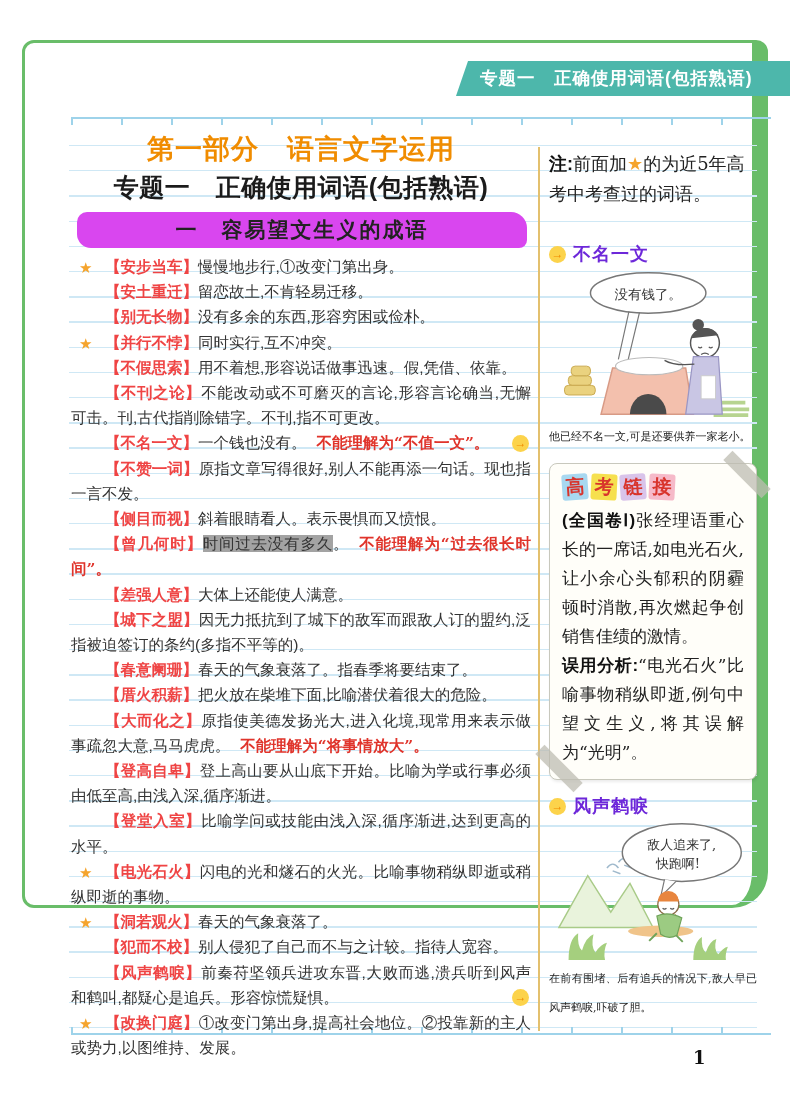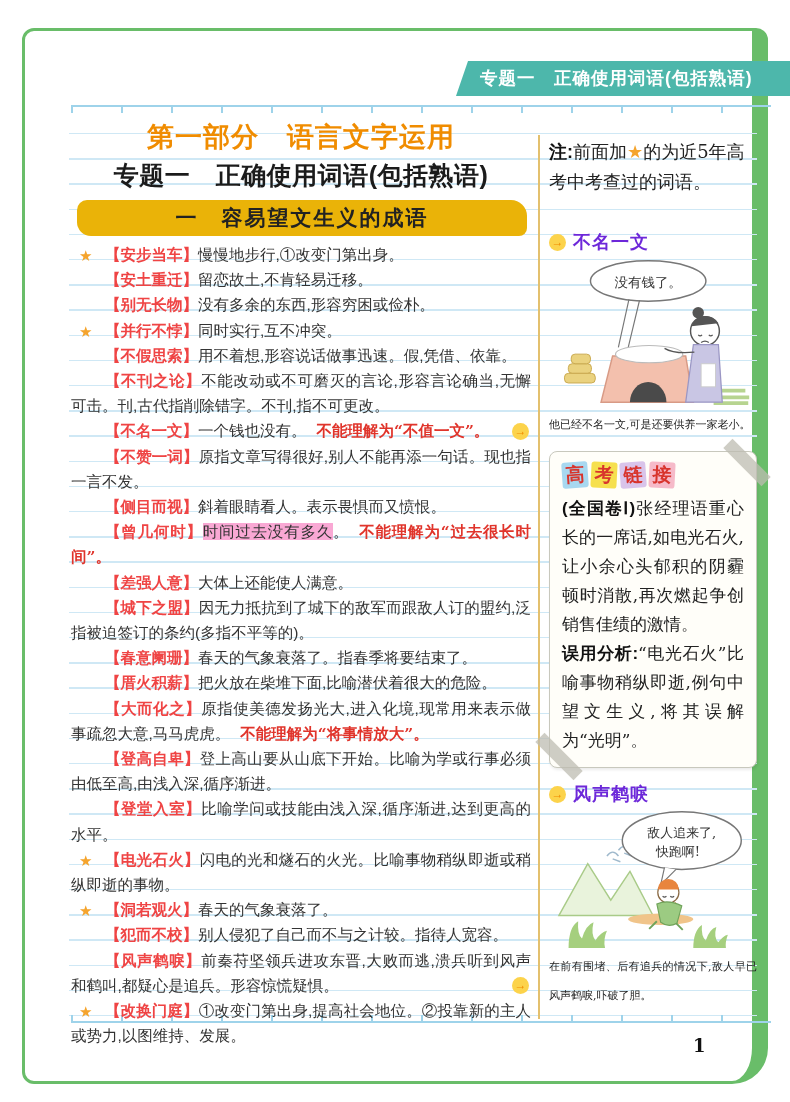--- a/index.html
+++ b/index.html
@@ -3,21 +3,21 @@
 <meta charset="utf-8">
 <style>
   * { margin:0; padding:0; box-sizing:border-box; }
   html,body { width:790px; height:1102px; background:#ffffff; overflow:hidden; }
   body { position:relative; font-family:"Liberation Sans", sans-serif; }
 
   .kai  { font-family:"DejaVu Serif", serif; }
 
   
   .frame{
-    position:absolute; left:22px; top:28px; width:746px; height:1056px;
+    position:absolute; left:22px; top:40px; width:746px; height:868px;
     background:#ffffff;
     border:3px solid #69bd69; border-right-width:16px;
     border-radius:12px 12px 36px 12px;
   }
 
   
   .tab{
     position:absolute; left:456px; top:61px; width:334px; height:35px;
     background:#4db7ab; color:#ffffff; z-index:6;
     font-weight:bold; font-size:17.5px; line-height:35px; padding-left:24px;
@@ -50,38 +50,38 @@
   .part-title{
     text-align:center; color:#f08c00; font-size:27px; font-weight:bold;
     letter-spacing:1px; margin:6px 0 4px;
   }
   .topic-title{
     text-align:center; color:#1b1b1b; font-size:25px; font-weight:bold;
     margin:4px 0 8px; letter-spacing:0.5px;
   }
   .section-band{
     margin:6px 0 2px 6px; width:450px; height:36px;
-    background:#eab308; border-radius:10px 16px 8px 14px;
+    background:#d946ef; border-radius:10px 16px 8px 14px;
     display:flex; align-items:center; justify-content:center;
   }
   .section-band span{ font-size:21px; font-weight:bold; color:#222; letter-spacing:2px; }
 
   .entries{ margin-top:6px; }
   .entry{
     position:relative; font-size:15.5px; line-height:25.2px; color:#333;
     text-indent:34px; text-align:justify;
   }
   .entry .star{
     position:absolute; left:8px; top:1px; color:#f5a42d; font-size:15px; text-indent:0;
   }
   .entry .term{ font-weight:bold; color:#ef4444; }
   .seg-red{
     font-family:"DejaVu Serif", serif; color:#e0342b; margin-left:10px; font-weight:bold;
   }
-  .seg-hl{ background:#f9a8d4; }
+  .seg-hl{ background:#a3a3a3; }
   .arrow-chip{
     display:inline-block; width:17px; height:17px; border-radius:50%;
     background:#fcd34b; color:#ef8b00; font-weight:bold; font-size:12px;
     line-height:17px; text-align:center; text-indent:0;
   }
   .entry .arrow-chip{ position:absolute; right:2px; bottom:4px; }
 
   
   .sidebar{ position:absolute; left:524px; top:90px; width:208px; z-index:2; }
   .note{ margin-top:16px; font-size:18px; line-height:29px; color:#222;

